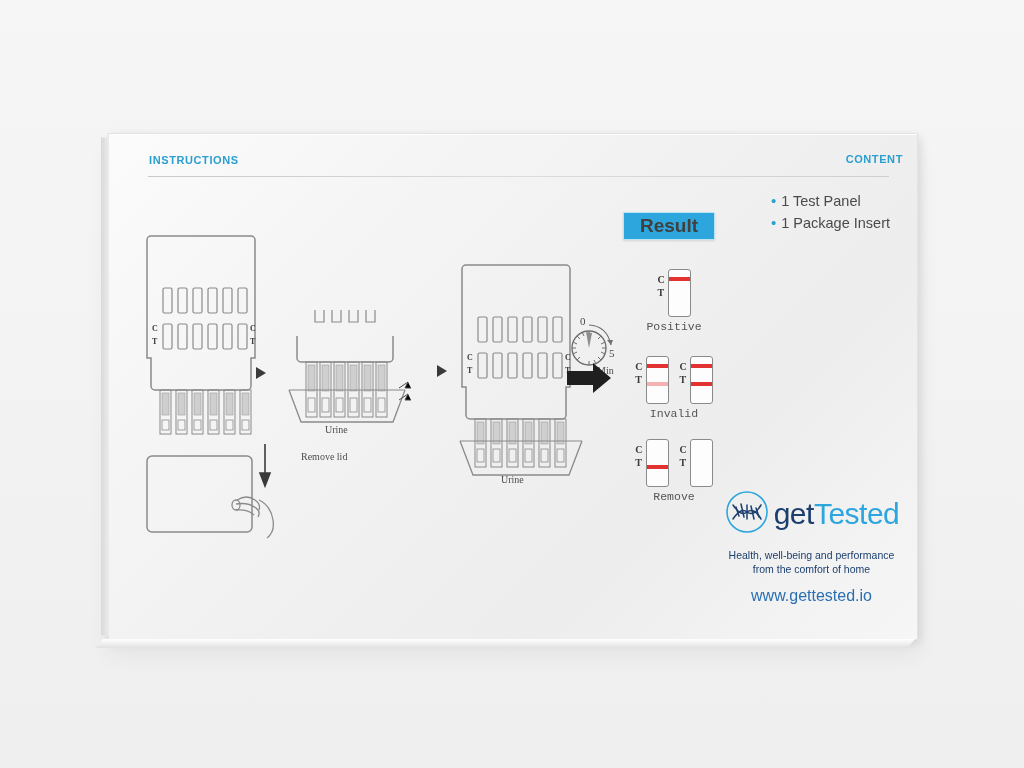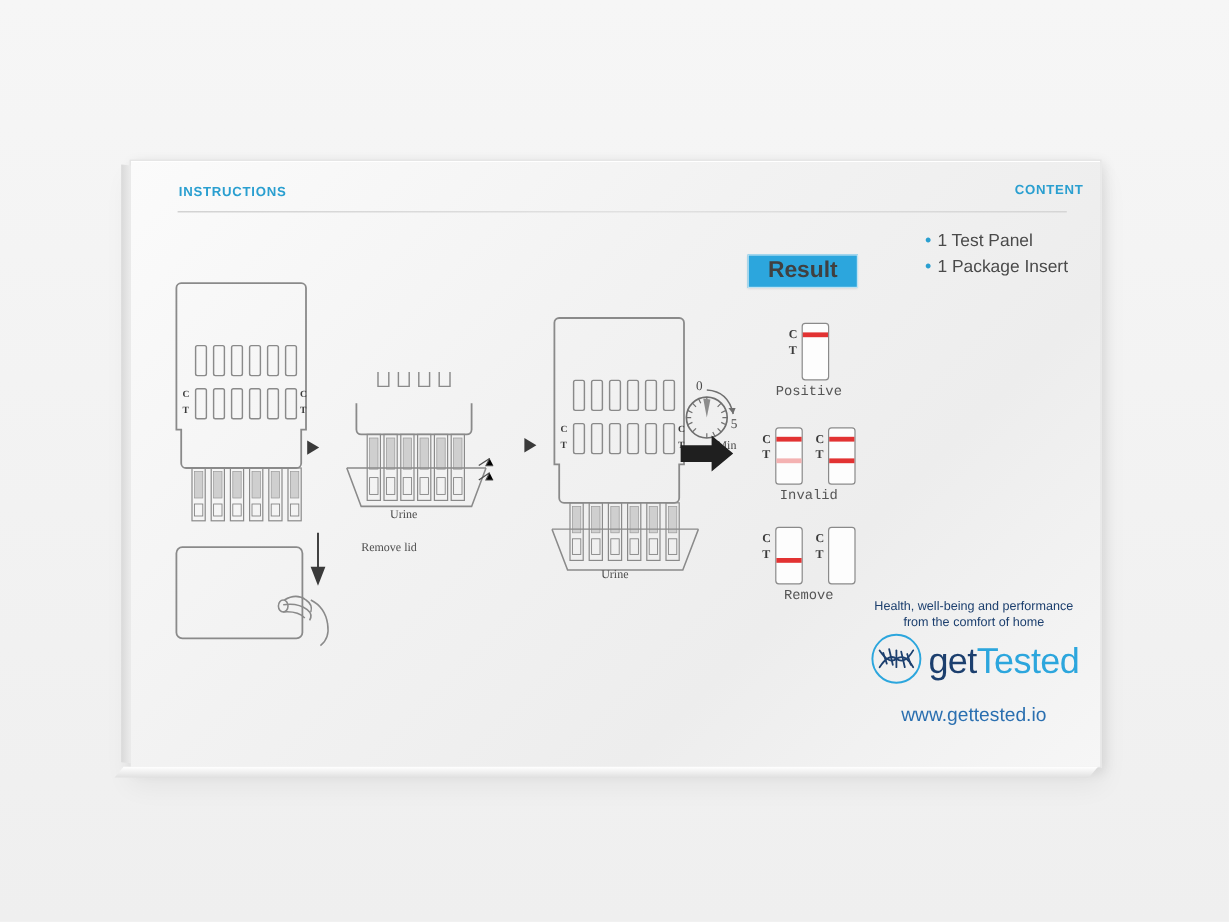--- a/index.html
+++ b/index.html
@@ -433,37 +433,37 @@
           <span>C</span>
           <span>T</span>
         </div>
         <div class="cassette"></div>
       </div>
     </div>
     <div class="result-label">Remove</div>
   </div>
 
   <div id="logo-wrap">
-    <div id="tagline">
-      <div>Health, well-being and performance</div>
-      <div>from the comfort of home</div>
-    </div>
     <div id="logo-row">
       <span>
         <svg width="46" height="46" viewBox="0 0 46 46">
           <circle cx="23" cy="23" r="20" fill="none" stroke="#2ca6dd" stroke-width="1.6"></circle>
           <g fill="none" stroke="#1c3f6e" stroke-width="1.5" stroke-linecap="round">
             <path d="M9 16 q8 12 14 7 q7 -5 14 7"></path>
             <path d="M9 30 q8 -12 14 -7 q7 5 14 -7"></path>
             <path d="M12 18 l3 9"></path>
               <path d="M17 15 l3 13"></path>
             <path d="M23 16 l0 14"></path>
             <path d="M27 17 l3 13"></path>
               <path d="M32 19 l3 9"></path>
           </g>
         </svg>
       </span>
       <span id="logo-text"><span class="dark">get</span><span class="light">Tested</span></span>
     </div>
+    <div id="tagline">
+      <div>Health, well-being and performance</div>
+      <div>from the comfort of home</div>
+    </div>
     <div id="weburl">www.gettested.io</div>
   </div>
 
 </div>
 
 </body></html>

